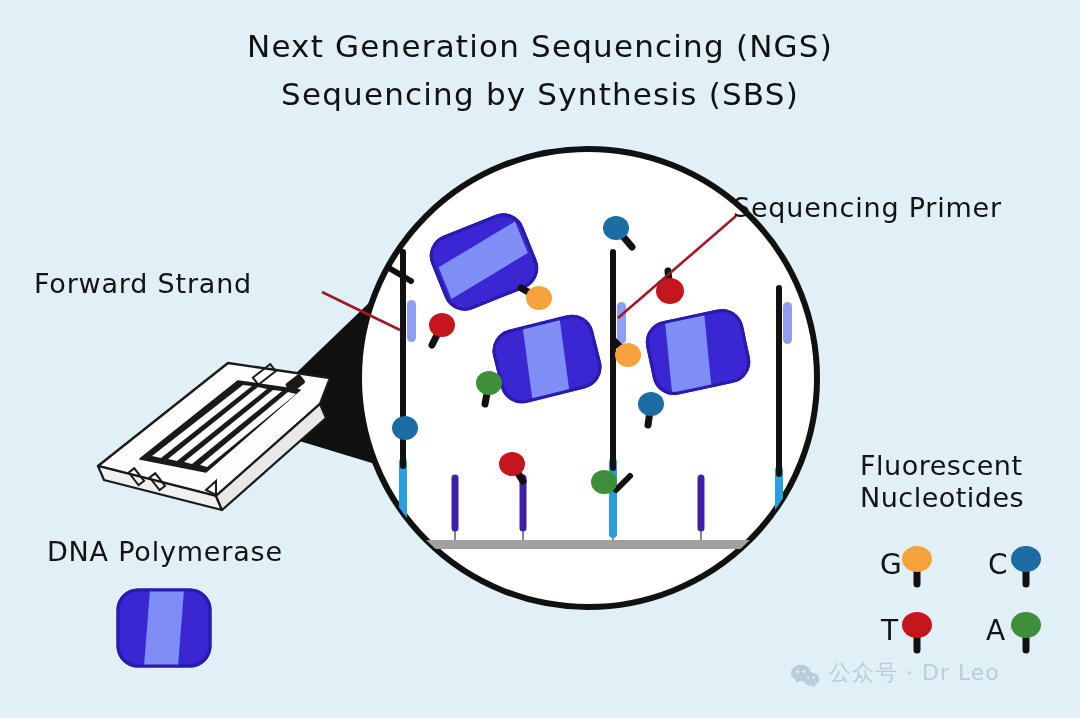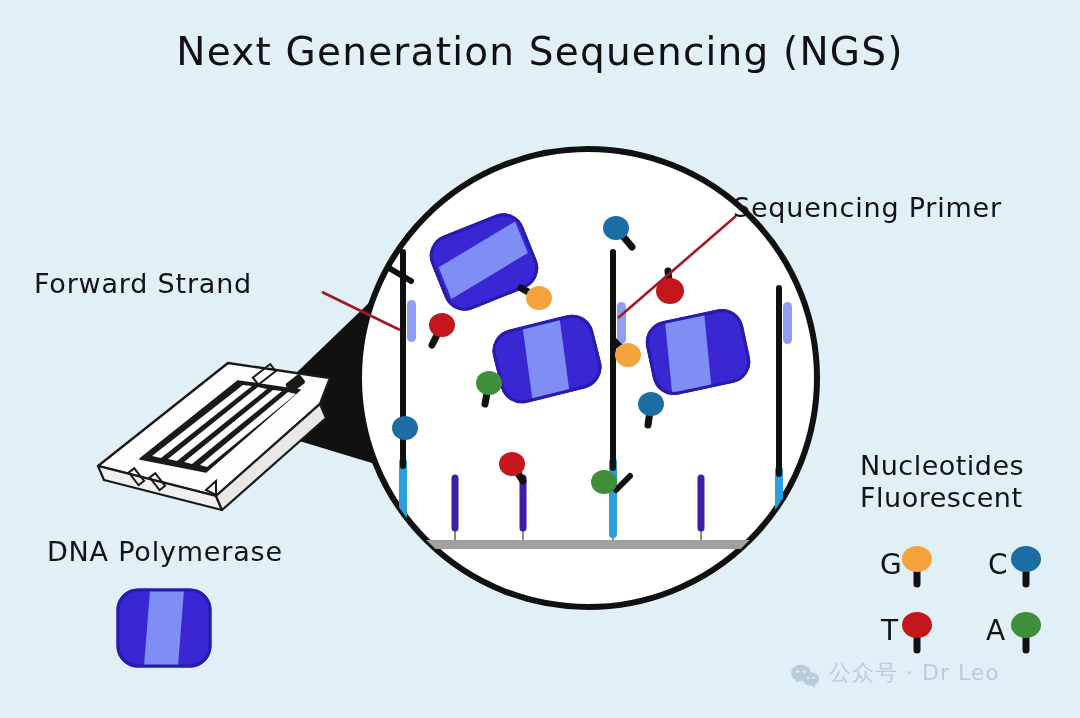--- a/index.html
+++ b/index.html
@@ -9,21 +9,21 @@
     font-family:"DejaVu Sans", sans-serif;
     overflow:hidden;position:relative;
   }
   #stage{position:absolute;inset:0;width:1080px;height:718px;}
   .title-block{
     position:absolute;left:0;top:22px;width:1080px;text-align:center;
     pointer-events:none;
   }
   .title-line{
     font-family:"DejaVu Sans", sans-serif;
-    font-size:39px;color:#111;letter-spacing:1.2px;line-height:1.55;
+    font-size:31px;color:#111;letter-spacing:1.2px;line-height:1.55;
     font-weight:400;
   }
   .label{
     position:absolute;font-family:"DejaVu Sans", sans-serif;
     color:#131313;font-size:27px;letter-spacing:.8px;white-space:nowrap;
   }
   #lbl-forward{left:34px;top:268px;}
   #lbl-primer{left:733px;top:192px;text-align:right;}
   #lbl-polymerase{left:15px;top:536px;margin-left:32px;}
   #lbl-fluor{position:absolute;left:860px;top:450px;width:215px;
@@ -35,20 +35,21 @@
   }
   svg{display:block;}
 </style>
 </head>
 <body>
 
 <div id="stage">
 
   <div class="title-block">
     <div class="title-line">Next Generation Sequencing (NGS)</div>
+    <div class="title-line">Sequencing by Synthesis (SBS)</div>
   </div>
 
   <svg id="art" width="1080" height="718" viewBox="0 0 1080 718" xmlns="http://www.w3.org/2000/svg">
     <defs>
       <clipPath id="circClip">
           <circle cx="588" cy="378" r="229"></circle>
         </clipPath>
     </defs>
 
     <path d="M 243 424 L 372 300 L 395 470 Z" fill="#111111"></path>
@@ -191,22 +192,22 @@
       <line x1="1026" y1="628" x2="1026" y2="650" stroke="#111" stroke-width="7" stroke-linecap="round"></line>
       <ellipse cx="1026" cy="625" rx="15" ry="13" fill="#3f8f3a"></ellipse>
     </g>
   </svg>
 
   <div class="label" id="lbl-forward">Forward Strand</div>
   <div class="label" id="lbl-primer">Sequencing Primer</div>
   <div class="label" id="lbl-polymerase">DNA Polymerase</div>
 
   <div id="lbl-fluor">
+    <div>Fluorescent</div>
     <div>Nucleotides</div>
-    <div>Fluorescent</div>
   </div>
 
   <div class="legend-letter" style="left:880px;top:548px;">G</div>
   <div class="legend-letter" style="left:988px;top:548px;">C</div>
   <div class="legend-letter" style="left:881px;top:614px;">T</div>
   <div class="legend-letter" style="left:986px;top:614px;">A</div>
 
   <div id="wm">
     <svg width="30" height="24" viewBox="0 0 30 24">
       <ellipse cx="11" cy="9" rx="10" ry="8.2" fill="#b8cdd9"></ellipse>

